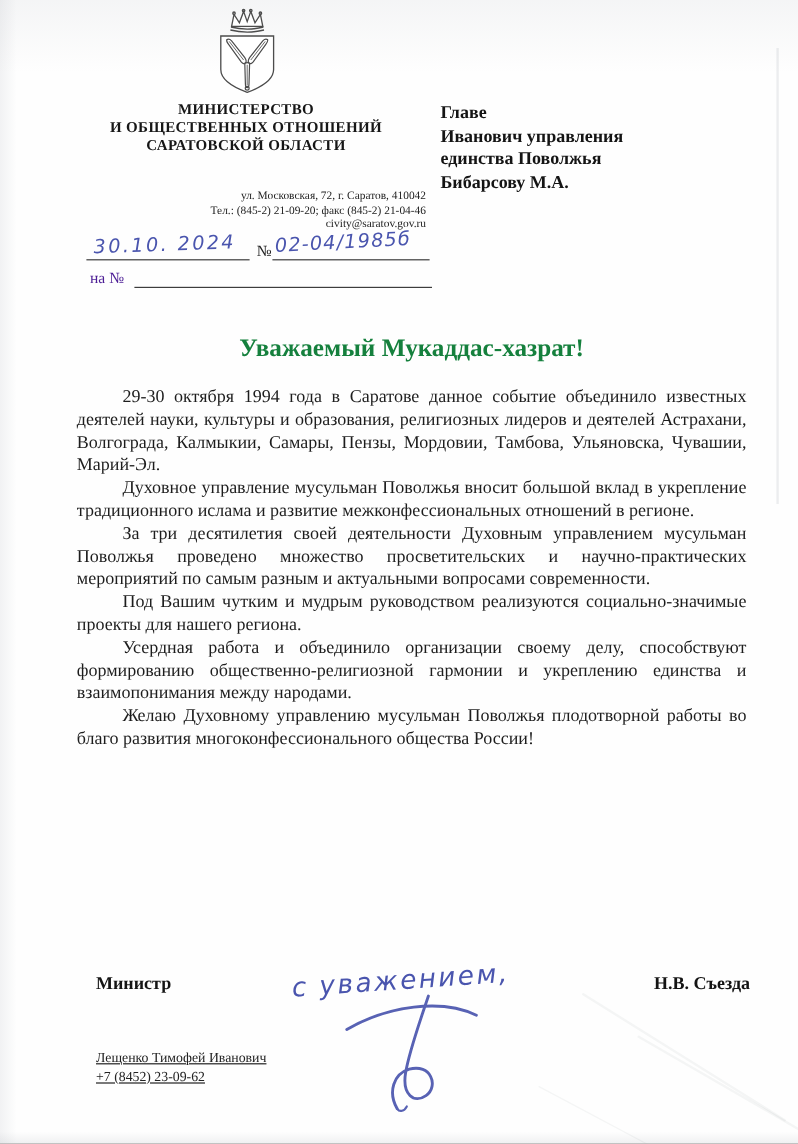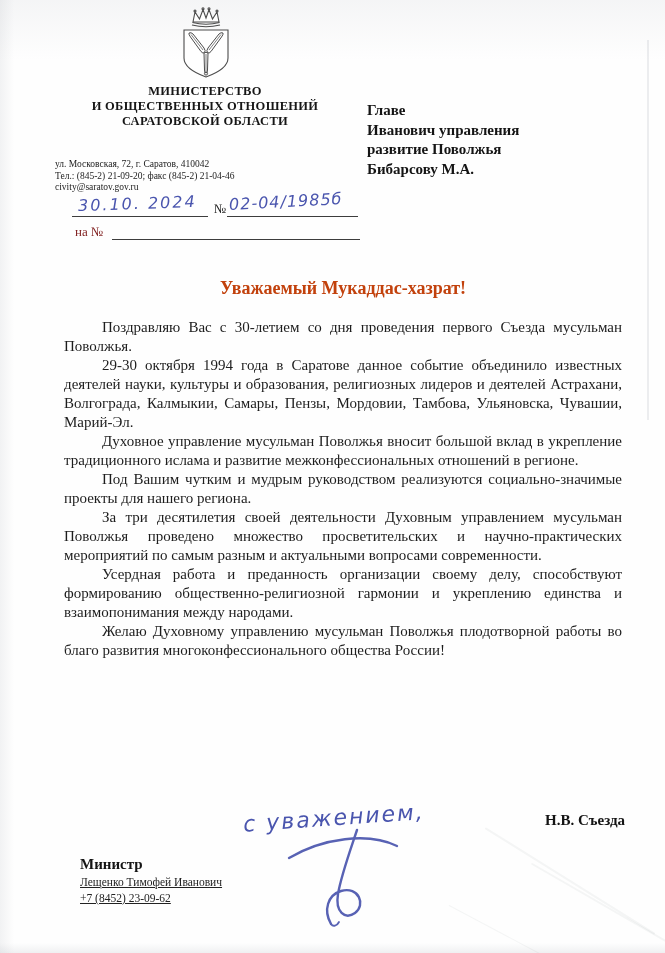--- a/index.html
+++ b/index.html
@@ -25,49 +25,49 @@
   .streak1{left:470px;top:880px;width:200px;transform:rotate(32deg);}
   .streak2{left:520px;top:905px;width:170px;transform:rotate(30deg);}
   .streak3{left:440px;top:940px;width:150px;transform:rotate(28deg);height:1px;}
 
   
   .emblem{position:absolute;left:180px;top:6px;width:52px;height:76px;}
   .org-block{position:absolute;left:55px;top:84px;width:300px;
     text-align:center;font-weight:bold;font-size:12.5px;line-height:15px;
     color:#161616;letter-spacing:.3px;}
   .address-block{position:absolute;left:55px;top:159px;width:300px;
-    text-align:left;font-size:9.5px;line-height:11.5px;color:#222;}
+    text-align:right;font-size:9.5px;line-height:11.5px;color:#222;}
 
   
   .hw{font-family:"DejaVu Sans", sans-serif;font-style:italic;color:#4a55ae;}
   .hw-date{position:absolute;left:78px;top:194px;font-size:16px;letter-spacing:2px;
     transform:rotate(-2deg);}
   .uline{position:absolute;height:1px;background:#3d3d3d;}
   .u-date{left:72px;top:216px;width:136px;}
   .num-label{position:absolute;left:214px;top:201px;font-size:13px;color:#222;}
   .hw-num{position:absolute;left:229px;top:192px;font-size:16px;letter-spacing:1px;
     transform:rotate(-3deg);white-space:nowrap;}
   .u-num{left:227px;top:216px;width:131px;}
-  .reply-label{position:absolute;left:75px;top:224px;font-size:13px;color:#7f1d1d;}
+  .reply-label{position:absolute;left:75px;top:224px;font-size:13px;color:#4c1d95;}
   .u-reply{left:112px;top:239px;width:248px;}
 
   
-  .recipient{position:absolute;left:367px;top:101px;font-weight:bold;
+  .recipient{position:absolute;left:367px;top:85px;font-weight:bold;
     font-size:15px;line-height:19.5px;color:#141414;}
 
   
   .letter-body{position:absolute;left:64px;top:278px;width:558px;}
-  .salutation{text-align:center;font-weight:bold;font-size:18px;
-    margin:0 0 19px 0;color:#c2410c;}
+  .salutation{text-align:center;font-weight:bold;font-size:21px;
+    margin:0 0 19px 0;color:#15803d;}
   .letter-body p{margin:0;font-size:15px;line-height:19px;
     text-align:justify;text-indent:38px;color:#1d1d1d;}
 
   
   .sign-row{position:absolute;left:0;top:808px;width:665px;height:30px;}
-  .minister{position:absolute;left:80px;top:4px;font-weight:bold;font-size:15px;color:#141414;margin-top:44px;}
+  .minister{position:absolute;left:80px;top:4px;font-weight:bold;font-size:15px;color:#141414;}
   .hw-closing{position:absolute;left:243px;top:-4px;width:220px;font-size:22px;
     letter-spacing:2px;transform:rotate(-4deg);white-space:nowrap;}
   .signer{position:absolute;right:40px;top:4px;font-weight:bold;font-size:15px;color:#141414;}
   .sig-svg{position:absolute;left:283px;top:826px;width:120px;height:102px;}
 
   
   .executor{position:absolute;left:80px;top:874px;font-size:11.5px;line-height:16px;color:#222;text-decoration:underline;}
 </style>
 </head>
 <body>
@@ -121,32 +121,31 @@
   <span class="uline u-date"></span>
   <span class="num-label">№</span>
   <span class="hw hw-num">02-04/1985б</span>
   <span class="uline u-num"></span>
   <span class="reply-label">на №</span>
   <span class="uline u-reply"></span>
 
   <div class="recipient">
     <div>Главе</div>
     <div>Иванович управления</div>
-    <div>развитие Поволжья</div>
+    <div>единства Поволжья</div>
     <div>Бибарсову М.А.</div>
   </div>
 
   <div class="letter-body">
     <div class="salutation">Уважаемый Мукаддас-хазрат!</div>
-    <p>Поздравляю Вас с 30-летием со дня проведения первого Съезда мусульман Поволжья.</p>
     <p>29-30 октября 1994 года в Саратове данное событие объединило известных деятелей науки, культуры и образования, религиозных лидеров и деятелей Астрахани, Волгограда, Калмыкии, Самары, Пензы, Мордовии, Тамбова, Ульяновска, Чувашии, Марий-Эл.</p>
     <p>Духовное управление мусульман Поволжья вносит большой вклад в укрепление традиционного ислама и развитие межконфессиональных отношений в регионе.</p>
+    <p>За три десятилетия своей деятельности Духовным управлением мусульман Поволжья проведено множество просветительских и научно-практических мероприятий по самым разным и актуальными вопросами современности.</p>
     <p>Под Вашим чутким и мудрым руководством реализуются социально-значимые проекты для нашего региона.</p>
-    <p>За три десятилетия своей деятельности Духовным управлением мусульман Поволжья проведено множество просветительских и научно-практических мероприятий по самым разным и актуальными вопросами современности.</p>
-    <p>Усердная работа и преданность организации своему делу, способствуют формированию общественно-религиозной гармонии и укреплению единства и взаимопонимания между народами.</p>
+    <p>Усердная работа и объединило организации своему делу, способствуют формированию общественно-религиозной гармонии и укреплению единства и взаимопонимания между народами.</p>
     <p>Желаю Духовному управлению мусульман Поволжья плодотворной работы во благо развития многоконфессионального общества России!</p>
   </div>
 
   <div class="sign-row">
     <span class="minister">Министр</span>
     <span class="hw hw-closing">с уважением,</span>
     <span class="signer">Н.В. Съезда</span>
   </div>
 
   <svg class="sig-svg" viewBox="0 0 120 102" fill="none" stroke="#4a55ae" stroke-width="2.4" stroke-linecap="round" opacity="0.92">

